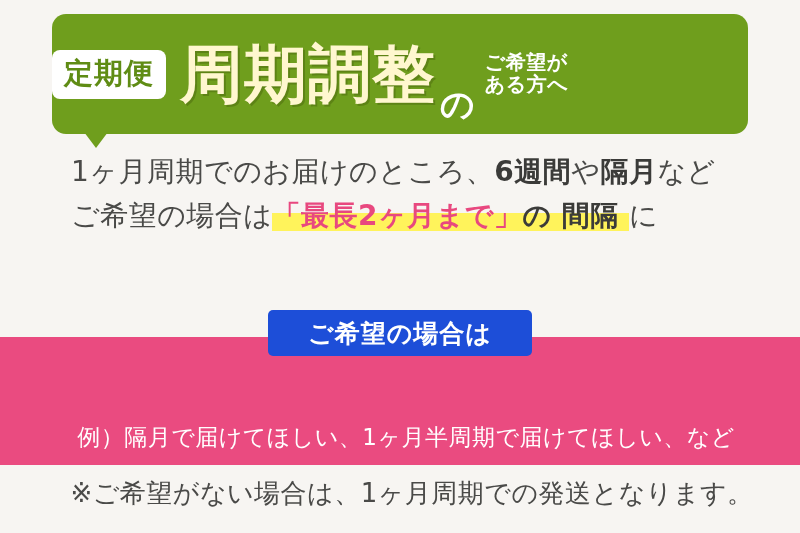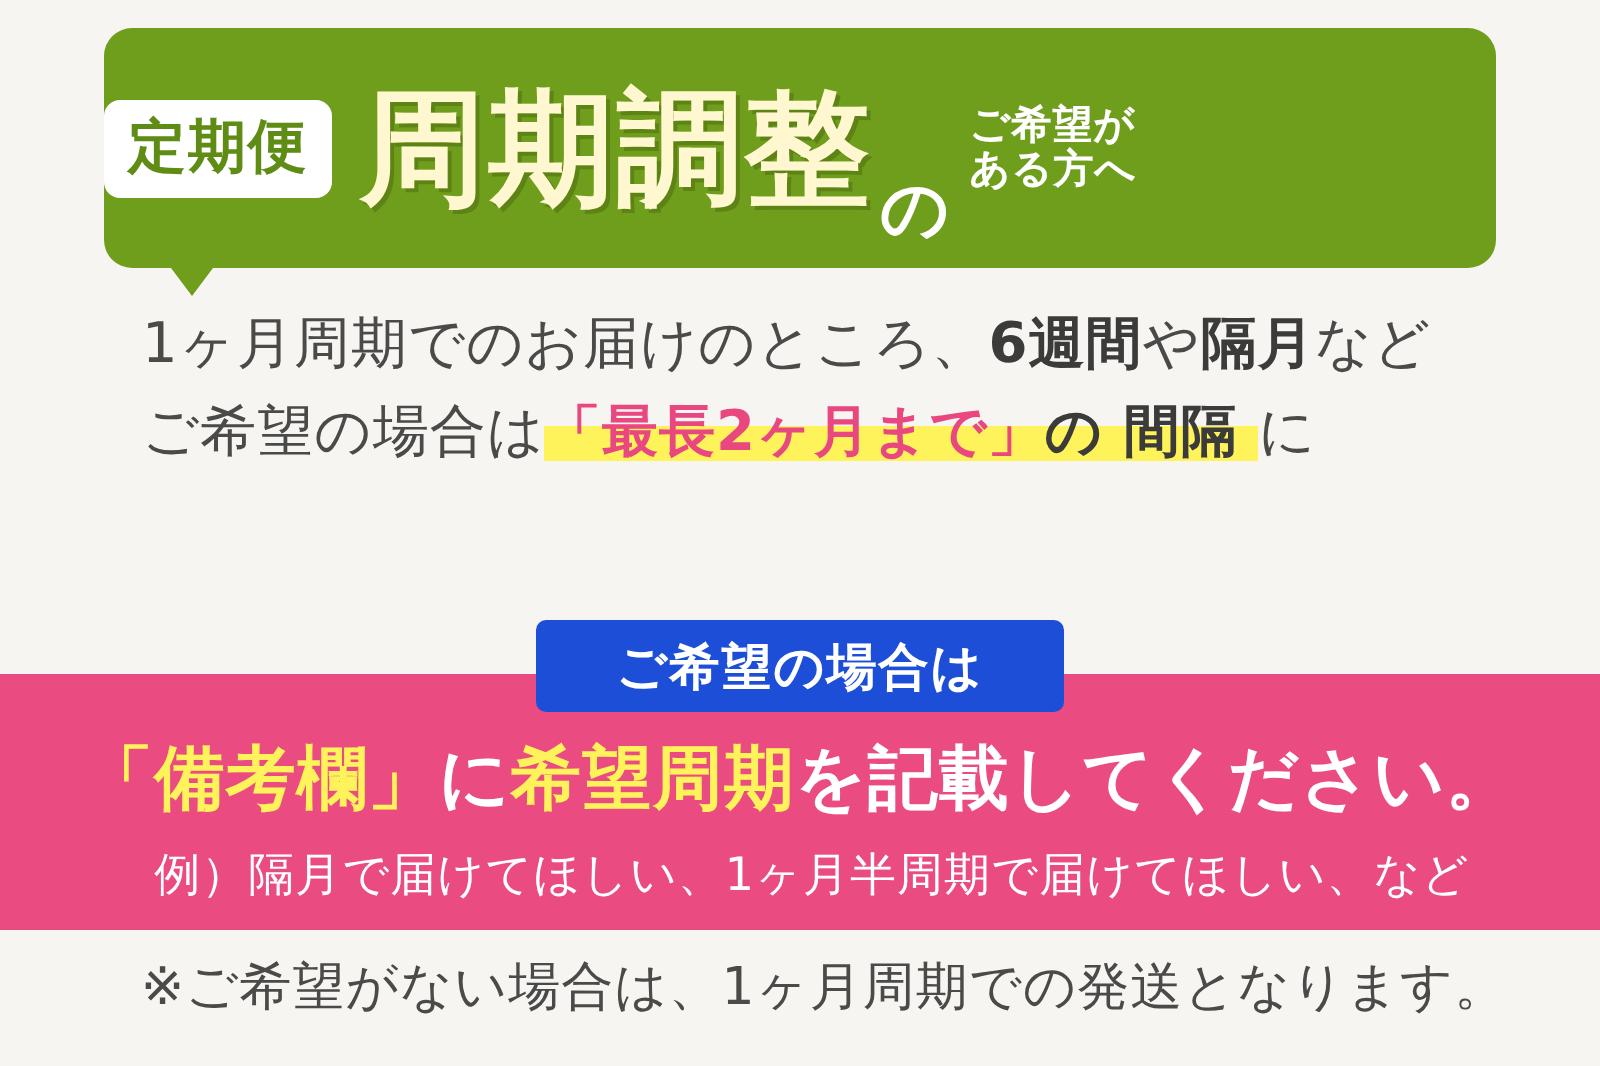--- a/index.html
+++ b/index.html
@@ -231,21 +231,18 @@
       <span>ご希望の場合は</span><span class="hl-yellow quote-pink">「最長2ヶ月まで」</span><span class="hl-yellow">の 間隔 </span><span>に</span>
     </div>
   </div>
 
   <div class="pink-section"></div>
 
   <div class="ribbon">
     <span>ご希望の場合は</span>
   </div>
 
-  <div class="pink-main">
-    <span class="kw">「備考欄」</span><span>に</span><span class="kw">希望周期</span><span>を記載してください。</span>
-  </div>
 
   <div class="pink-example">例）隔月で届けてほしい、1ヶ月半周期で届けてほしい、など</div>
 
   <div class="note">※ご希望がない場合は、1ヶ月周期での発送となります。</div>
 
 </div>
 
 </body></html>

